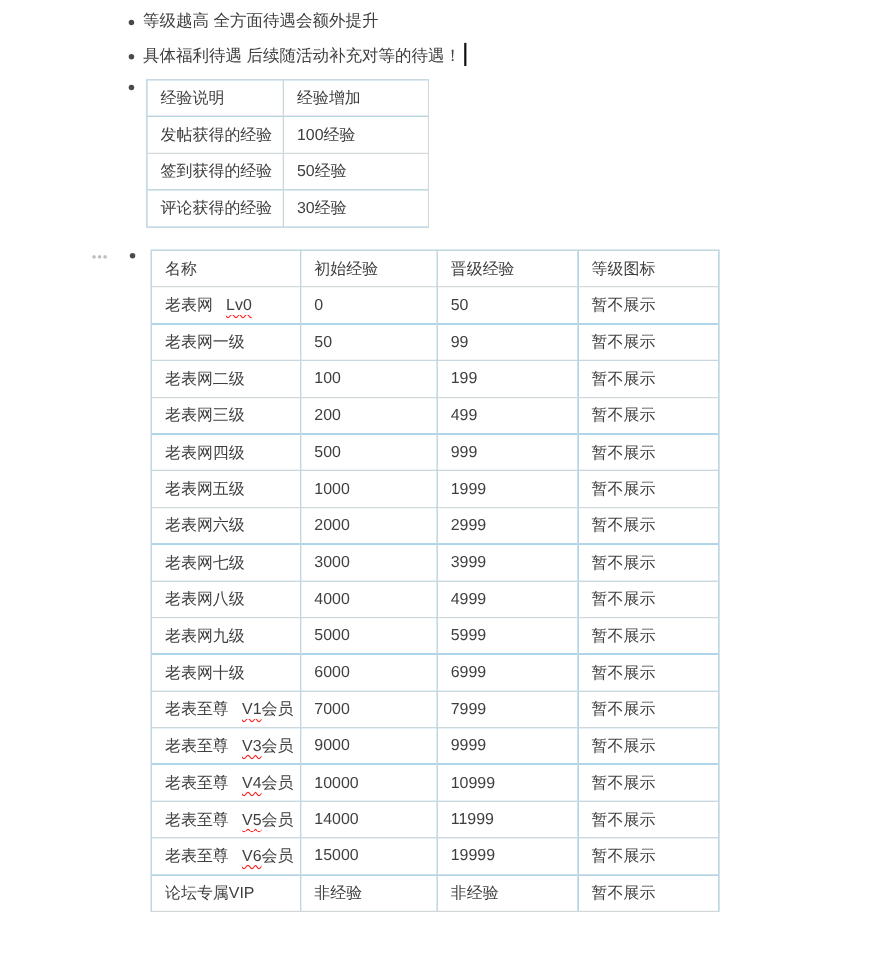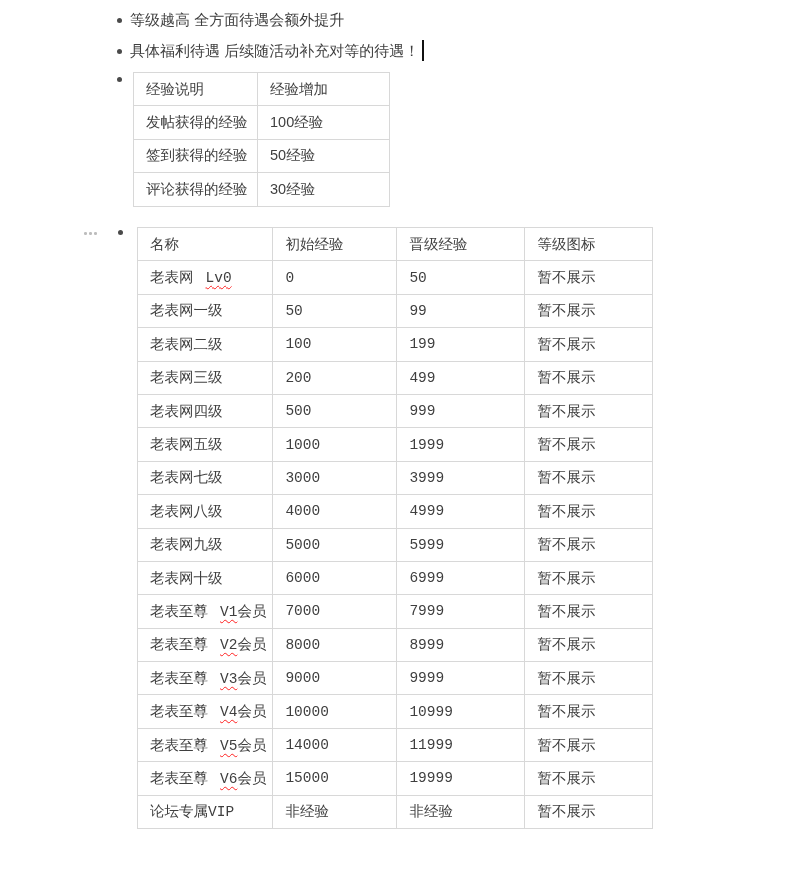--- a/index.html
+++ b/index.html
@@ -11,21 +11,21 @@
   .li{position:absolute;font-size:15px;line-height:22px;white-space:nowrap;}
   .dot{position:absolute;width:5px;height:5px;border-radius:50%;background:#4a4a4a;}
   #line1{left:130px;top:9px;}
   #line1 .dot{left:-13px;top:9px;}
   #line2{left:130px;top:40px;}
   #line2 .dot{left:-13px;top:9px;}
   .caret{display:inline-block;width:2px;height:21px;background:#111111;vertical-align:middle;margin-left:3px;margin-top:-3px;}
 
   #block1{position:absolute;left:133px;top:72px;}
   #block1 .dot{left:-16px;top:5px;}
-  #block2{position:absolute;left:137px;top:227px;font-family:Liberation Mono, monospace;}
+  #block2{position:absolute;left:137px;top:227px;}
   #block2 .dot{left:-19px;top:3px;}
   .handle{position:absolute;left:-53px;top:5px;display:flex;gap:2.5px;align-items:center;}
   .handle i{display:block;width:2.5px;height:2.5px;background:#bdbdbd;border-radius:50%;}
 
   table{border-collapse:collapse;table-layout:fixed;background:#7dd3fc;}
   td{
     border:1px solid #d8d8d8;
     height:32.4px;
     padding:0 6px 0 12px;
     font-size:14.5px;
@@ -138,20 +138,26 @@
             <td>999</td>
             <td>暂不展示</td>
           </tr>
           <tr>
             <td>老表网五级</td>
             <td>1000</td>
             <td>1999</td>
             <td>暂不展示</td>
           </tr>
           <tr>
+            <td>老表网六级</td>
+            <td>2000</td>
+            <td>2999</td>
+            <td>暂不展示</td>
+          </tr>
+          <tr>
             <td>老表网七级</td>
             <td>3000</td>
             <td>3999</td>
             <td>暂不展示</td>
           </tr>
           <tr>
             <td>老表网八级</td>
             <td>4000</td>
             <td>4999</td>
             <td>暂不展示</td>
@@ -168,26 +174,20 @@
             <td>6999</td>
             <td>暂不展示</td>
           </tr>
           <tr>
             <td>老表至尊<span class="misspell">V1</span>会员</td>
             <td>7000</td>
             <td>7999</td>
             <td>暂不展示</td>
           </tr>
           <tr>
-            <td>老表至尊<span class="misspell">V2</span>会员</td>
-            <td>8000</td>
-            <td>8999</td>
-            <td>暂不展示</td>
-          </tr>
-          <tr>
             <td>老表至尊<span class="misspell">V3</span>会员</td>
             <td>9000</td>
             <td>9999</td>
             <td>暂不展示</td>
           </tr>
           <tr>
             <td>老表至尊<span class="misspell">V4</span>会员</td>
             <td>10000</td>
             <td>10999</td>
             <td>暂不展示</td>

